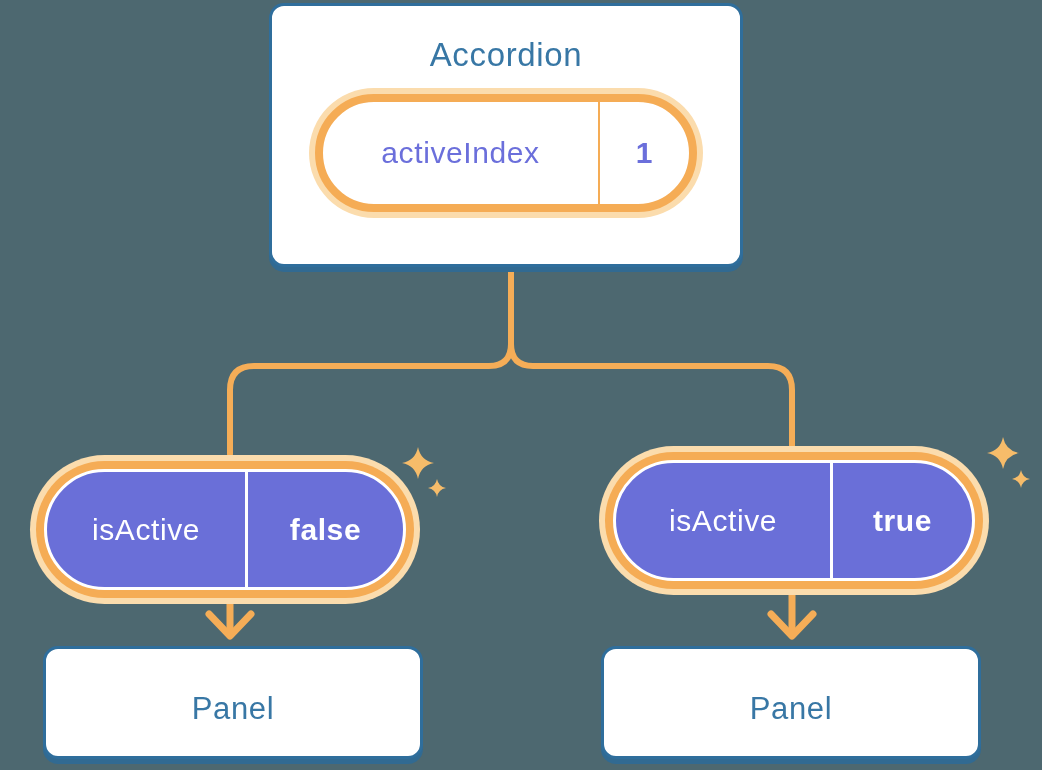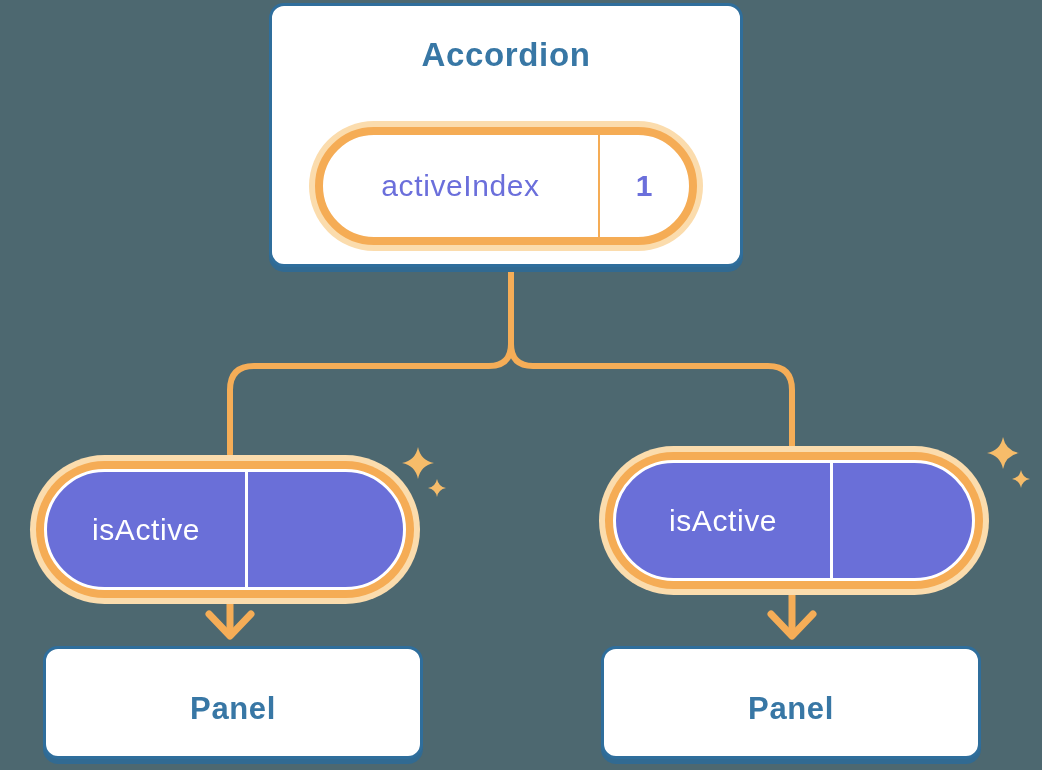--- a/index.html
+++ b/index.html
@@ -46,21 +46,21 @@
     box-sizing: border-box;
   }
   .accordion-card {
     left: 269px; top: 3px;
     width: 474px; height: 264px;
   }
   .card-title {
     text-align: center;
     color: var(--blue-text, #3877A5);
     font-size: 33px;
-    font-weight: 700;
+    font-weight: 400;
     letter-spacing: 0.02em;
   }
   .accordion-card .card-title { margin-top: 30px; }
 
   .panel-card {
     width: 380px; height: 113px;
     display: flex;
     align-items: center;
     justify-content: center;
   }
@@ -81,21 +81,21 @@
   .pill .section {
     display: flex;
     align-items: center;
     justify-content: center;
     white-space: nowrap;
   }
   .pill .grow { flex: 1 1 auto; }
   .pill .value { font-weight: 700; }
 
   .state-pill {
-    left: 315px; top: 127px;
+    left: 315px; top: 94px;
     width: 382px; height: 118px;
     background: var(--white, #FFFFFF);
     border: 8px solid var(--orange-ring, #F5AC55);
     box-shadow: 0 0 0 6px var(--orange-pale, #FBDCAD);
     color: var(--purple-text, #6B6FDB);
   }
   .state-pill .name { width: 275px; }
   .state-pill .divider {
     width: 2px;
     background: var(--orange-ring, #F5AC55);
@@ -146,25 +146,27 @@
 
   <div class="pill state-pill">
     <span class="section name">activeIndex</span>
     <span class="divider"></span>
     <span class="section value grow">1</span>
   </div>
 
   <div class="pill prop-pill prop-pill-left">
     <span class="section name">isActive</span>
     <span class="divider"></span>
+    <span class="section value grow">false</span>
   </div>
 
   <div class="pill prop-pill prop-pill-right">
     <span class="section name">isActive</span>
     <span class="divider"></span>
+    <span class="section value grow">true</span>
   </div>
 
   <div class="card panel-card panel-left">
     <div class="card-title">Panel</div>
   </div>
 
   <div class="card panel-card panel-right">
     <div class="card-title">Panel</div>
   </div>
 

